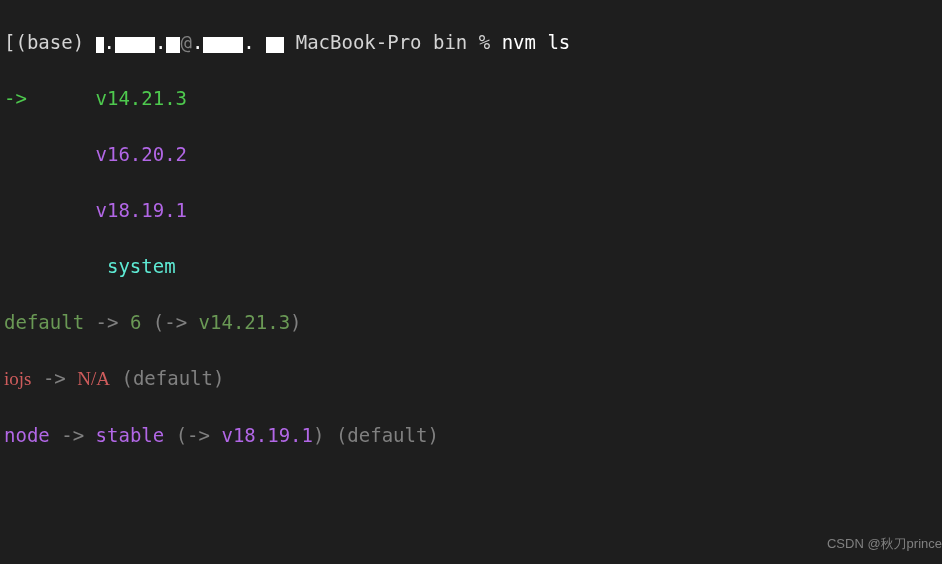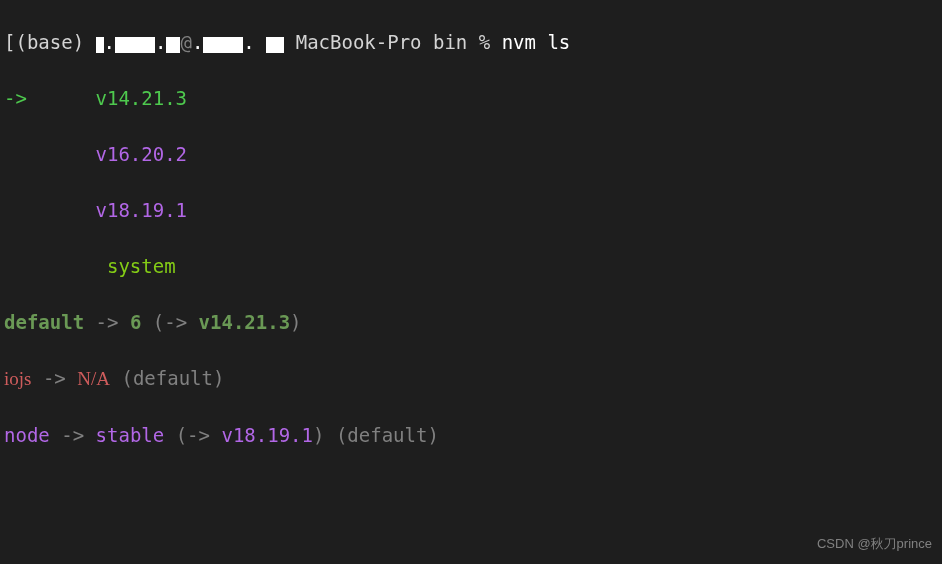--- a/index.html
+++ b/index.html
@@ -10,35 +10,35 @@
       line-height: 28px;
       color: #d4d4d4;
       width: 942px;
       height: 564px;
       overflow: hidden;
       padding: 0;
       position: relative;
     }
     .term { padding: 0 4px; white-space: pre; }
     .line { display: block; }
-    .green { color: #6a9955; font-weight: bold; }
+    .green { color: #6a9955; }
     .green-bright { color: #4ec94e; }
     .purple { color: #b267e6; margin-top: 19px; }
-    .yellow { color: #84cc16; }
+    .yellow { color: #5eead4; }
     .red { color: #ce5c5c; font-family: Liberation Serif, serif; }
     .gray { color: #808080; }
     .white { color: #ffffff; }
     .redact { display: inline-block; width: 14px; height: 16px; background: #fff; vertical-align: text-bottom; margin-top:4px;}
     .redact.sm { width: 8px; }
     .redact.med { width: 40px; }
     .redact.lg { width: 18px; }
     .watermark {
       position: absolute;
       bottom: 6px;
-      right: 10px;
+      right: 0;
       color: #999;
       font-size: 13px;
       font-family: sans-serif;
       opacity: 0.8;
     }
   </style>
 </head>
 <body>
 
 <div class="term">

